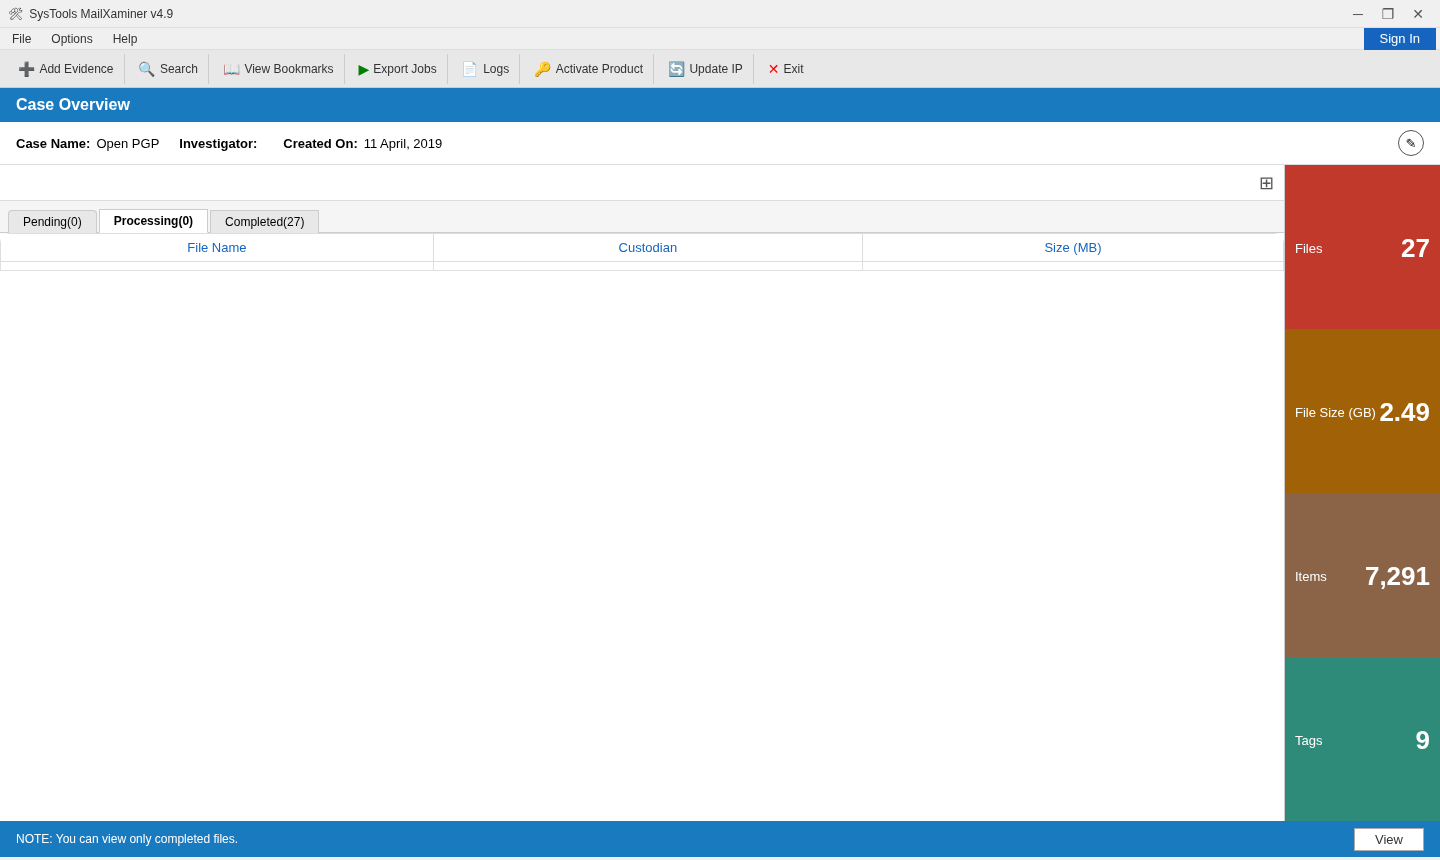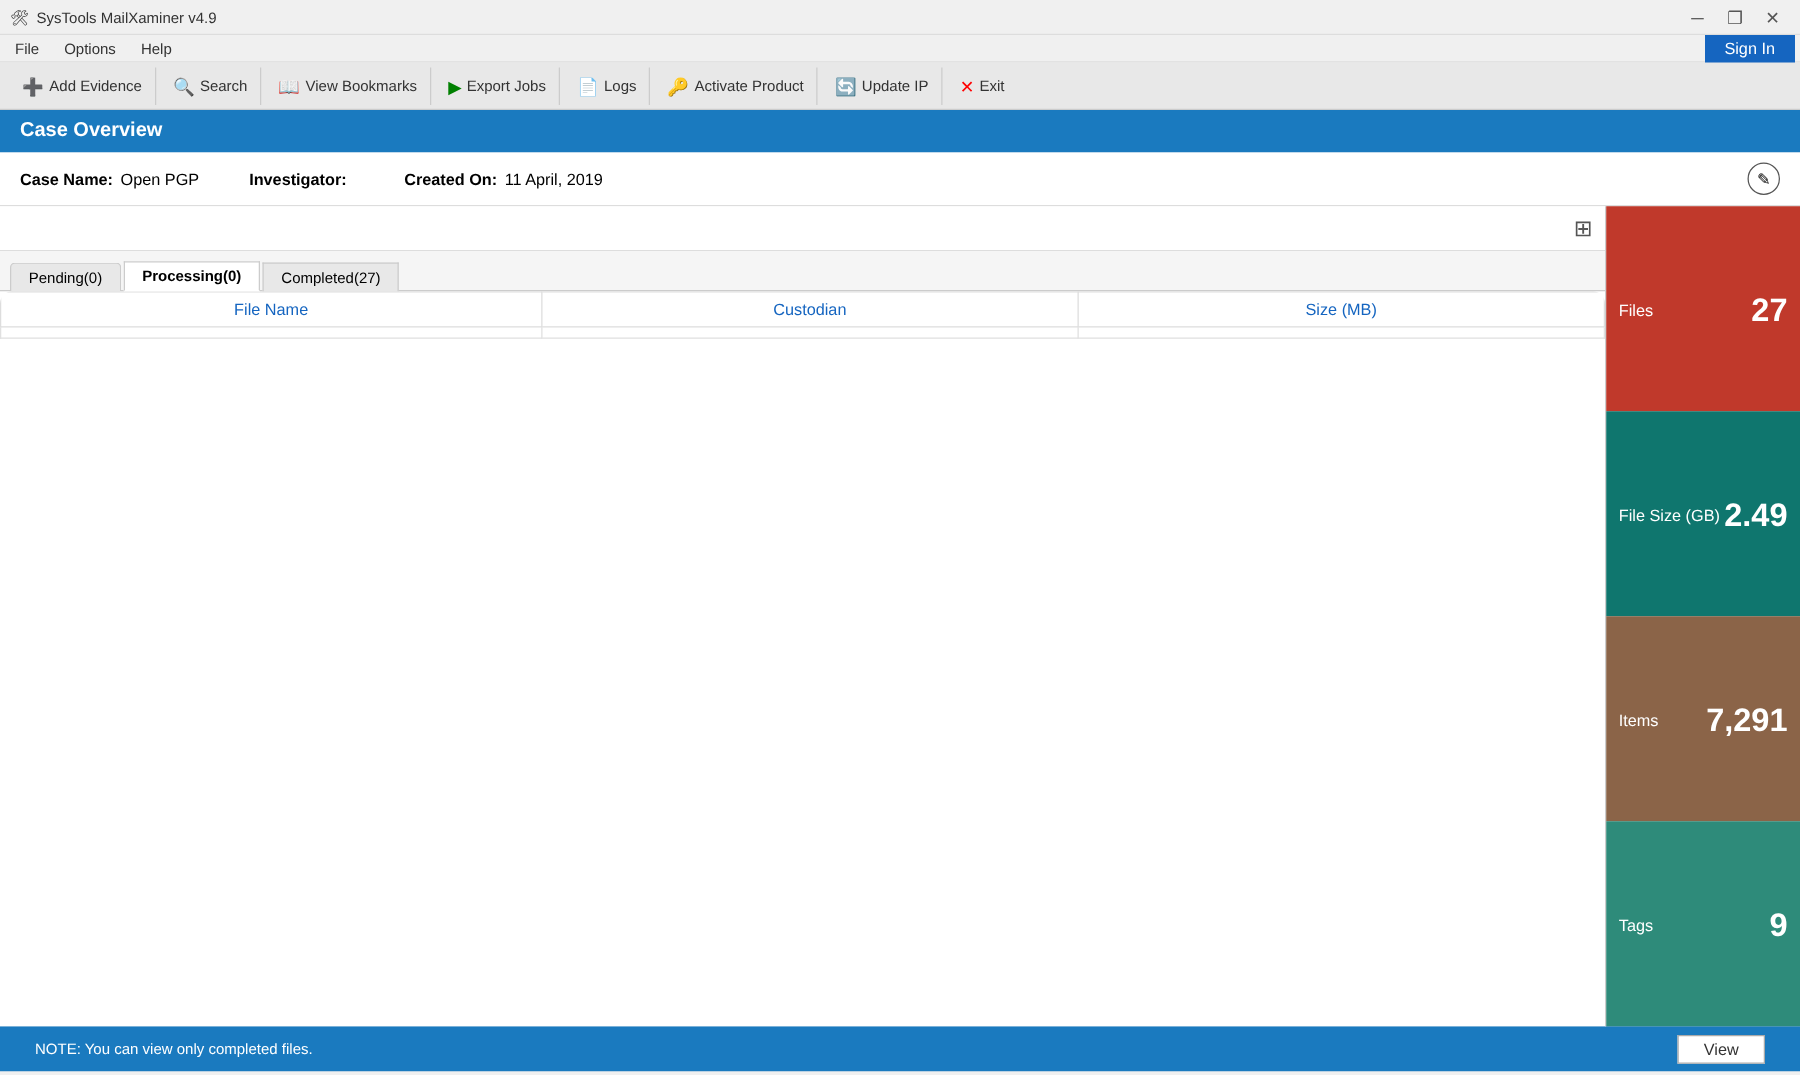--- a/index.html
+++ b/index.html
@@ -83,21 +83,21 @@
       font-weight: bold;
     }
 
     
     #case-info-bar {
       background: white;
       padding: 8px 16px;
       display: flex;
       align-items: center;
       border-bottom: 1px solid #ddd;
-      gap: 40px;
+      gap: 20px;
     }
     .case-info-item { display: flex; gap: 6px; }
     .case-info-label { font-weight: bold; font-size: 13px; }
     .case-info-value { font-size: 13px; }
     .edit-icon-btn {
       margin-left: auto;
       background: none; border: 1px solid #555;
       border-radius: 50%;
       width: 26px; height: 26px;
       cursor: pointer;
@@ -208,33 +208,33 @@
       font-size: 13px;
       font-weight: 500;
       text-align: center;
     }
     .stat-card-value {
       font-size: 26px;
       font-weight: bold;
       text-align: center;
     }
     .stat-files { background: #c0392b; }
-    .stat-filesize { background: #0f766e; }
+    .stat-filesize { background: #a16207; }
     .stat-items { background: #8b6448; }
     .stat-keywords { background: #5d9e3e; }
     .stat-tags { background: #2e8b7a; }
 
     
     #bottom-bar {
       background: #1a7abf;
       color: white;
       height: 36px;
       display: flex;
       align-items: center;
-      padding: 0 28px;
+      padding: 0 16px;
       justify-content: space-between;
     }
     #bottom-note { font-size: 12px; }
     #view-btn {
       background: white;
       color: #333;
       border: 1px solid #aaa;
       padding: 3px 20px;
       cursor: pointer;
       font-size: 13px;

